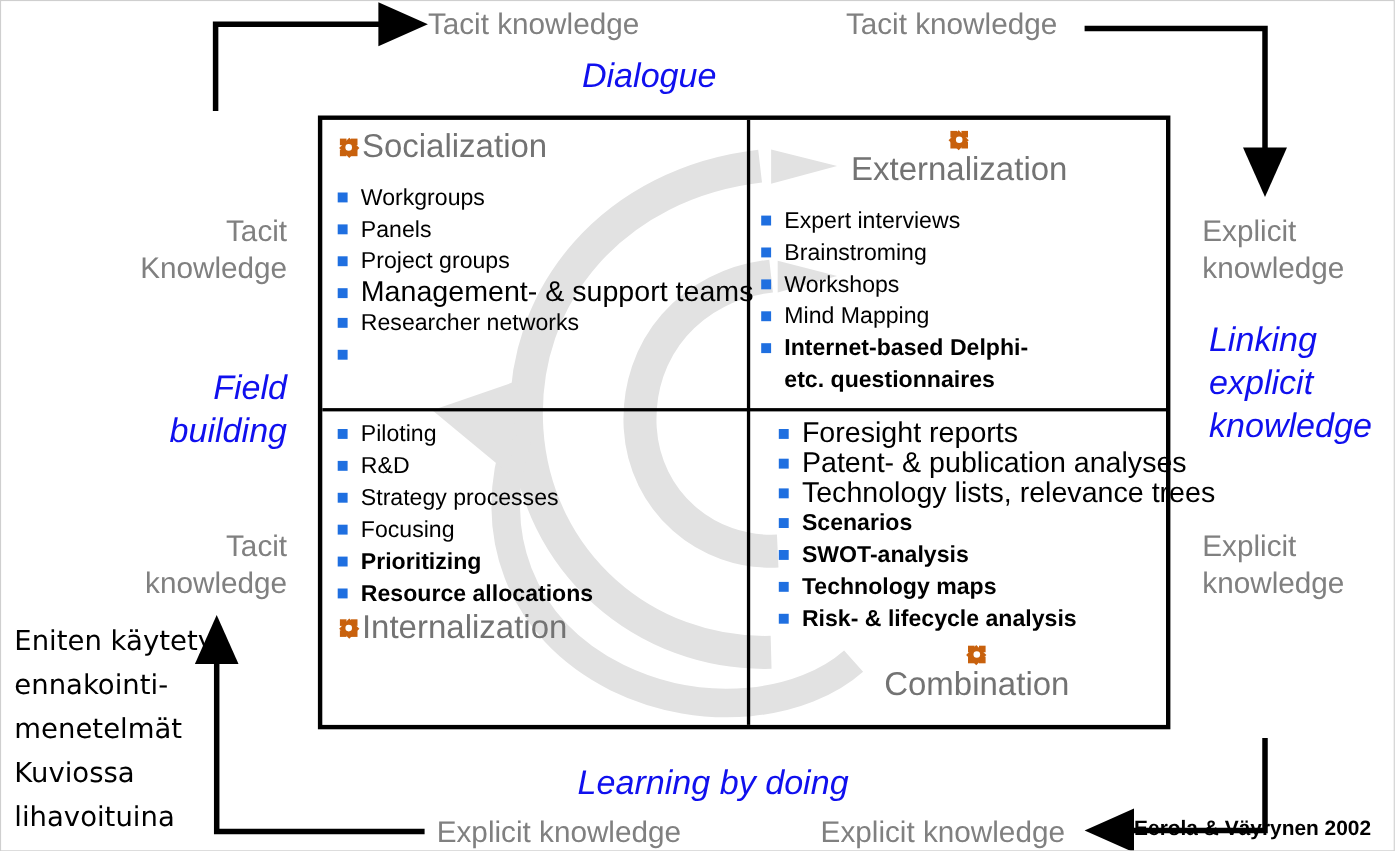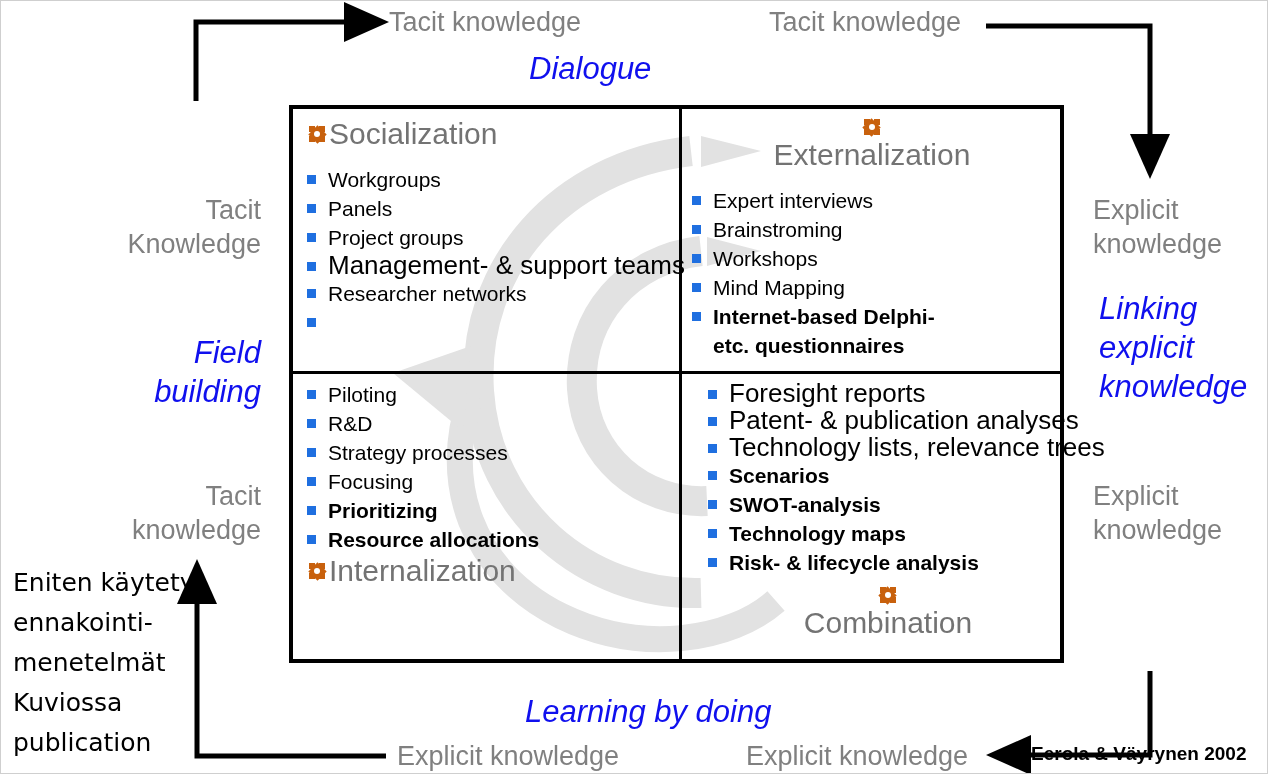--- a/index.html
+++ b/index.html
@@ -155,21 +155,21 @@
   <div class="lbl blue" style="left:524px;top:691px;">Learning by doing</div>
 
   <div class="lbl gray" style="left:396px;top:738px;">Explicit knowledge</div>
 
   <div class="lbl gray" style="left:745px;top:738px;">Explicit knowledge</div>
 
   <div class="fin" style="left:12px;top:562px;">Eniten käytetyt
 ennakointi-
 menetelmät
 Kuviossa
-publication</div>
+lihavoituina</div>
 
   <div class="credit" style="left:1030px;top:742px;">Eerola &amp; Väyrynen 2002</div>
 
   <div class="matrix">
     <div class="vdiv"></div>
     <div class="hdiv"></div>
 
     <div class="quad q-tl">
       <div class="qtitle">
         <span class="seci-mark">

